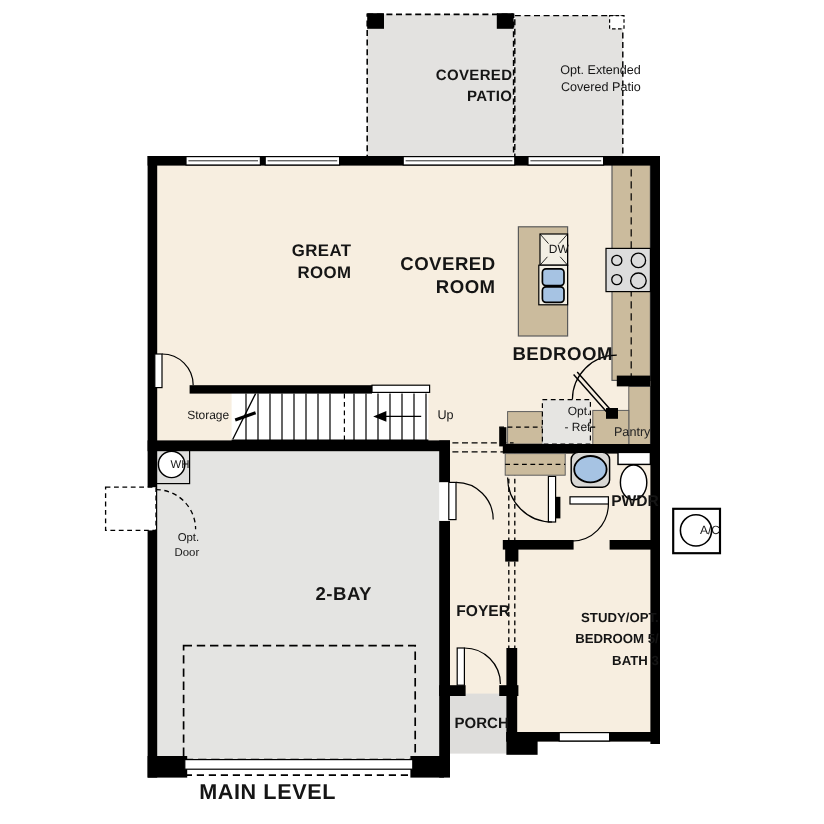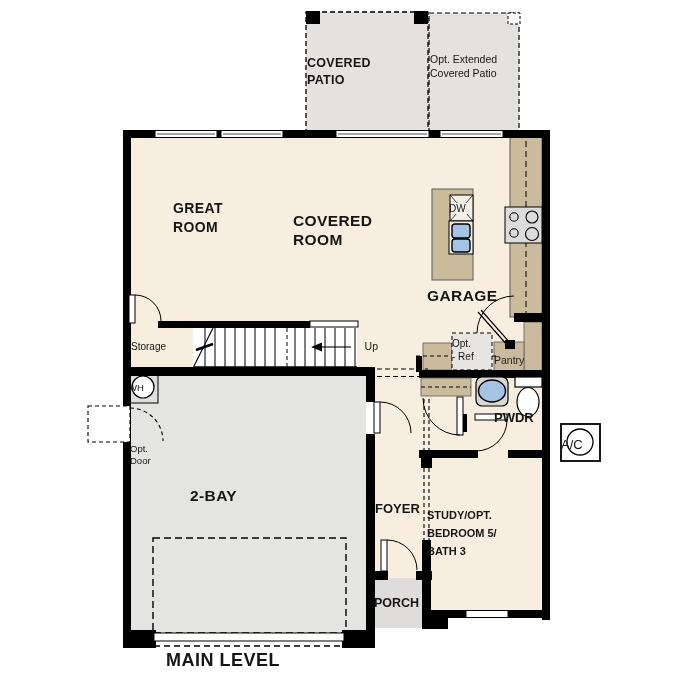--- a/index.html
+++ b/index.html
@@ -1,19 +1,19 @@
 <!DOCTYPE html>
 <html><head>
 <meta charset="utf-8">
 <style>
   html,body{margin:0;padding:0;background:#fff;}
   body{width:687px;height:687px;font-family:"Liberation Sans", sans-serif;}
   .stage{position:relative;width:687px;height:687px;background:#fff;overflow:hidden;}
   .stage svg{position:absolute;left:0;top:0;}
-  .lbl{position:absolute;color:#151515;text-align:left;}
+  .lbl{position:absolute;color:#151515;text-align:right;}
   .b{font-weight:bold;}
 </style>
 </head>
 <body>
 
 <div class="stage">
 
 <svg width="687" height="687" viewBox="0 0 687 687">
 
   <g>
@@ -168,21 +168,21 @@
   <div class="lbl b" style="left:173px;top:199px;width:120px;font-size:14px;line-height:19px;letter-spacing:.4px">
     <div>GREAT</div>
     <div>ROOM</div>
   </div>
 
   <div class="lbl b" style="left:293px;top:211px;width:120px;font-size:15.5px;line-height:19px;letter-spacing:.4px">
     <div>COVERED</div>
     <div>ROOM</div>
   </div>
 
-  <div class="lbl b" style="left:427px;top:287px;width:76px;font-size:15.5px;letter-spacing:.4px">GARAGE</div>
+  <div class="lbl b" style="left:427px;top:287px;width:76px;font-size:15.5px;letter-spacing:.4px">BEDROOM</div>
 
   <div class="lbl" style="left:449px;top:203px;width:25px;font-size:10px">DW</div>
 
   <div class="lbl" style="left:131px;top:341px;width:60px;font-size:10px">Storage</div>
 
   <div class="lbl" style="left:352px;top:340px;width:26px;font-size:10.5px;text-align:right">Up</div>
 
   <div class="lbl" style="left:128px;top:382px;width:30px;font-size:9.5px">WH</div>
 
   <div class="lbl" style="left:130px;top:443px;width:36px;font-size:9.5px;line-height:11.5px">
@@ -198,21 +198,21 @@
 
   <div class="lbl" style="left:452px;top:338px;width:40px;font-size:10px;line-height:12.5px">
     <div>Opt.</div>
     <div>- Ref</div>
   </div>
 
   <div class="lbl" style="left:494px;top:354px;width:48px;font-size:10.5px;color:#222">Pantry</div>
 
   <div class="lbl b" style="left:494px;top:410px;width:55px;font-size:13px">PWDR</div>
 
-  <div class="lbl" style="left:561px;top:437px;width:39px;font-size:13px">A/C</div>
+  <div class="lbl" style="left:561px;top:437px;width:39px;font-size:10px">A/C</div>
 
   <div class="lbl b" style="left:427px;top:506px;width:122px;font-size:11px;line-height:18px">
     <div>STUDY/OPT.</div>
     <div>BEDROOM 5/</div>
     <div>BATH 3</div>
   </div>
 
   <div class="lbl b" style="left:374px;top:596px;width:50px;font-size:12.5px">PORCH</div>
 
   <div class="lbl b" style="left:123px;top:650px;width:200px;font-size:18px;text-align:center;letter-spacing:.5px">MAIN LEVEL</div>

